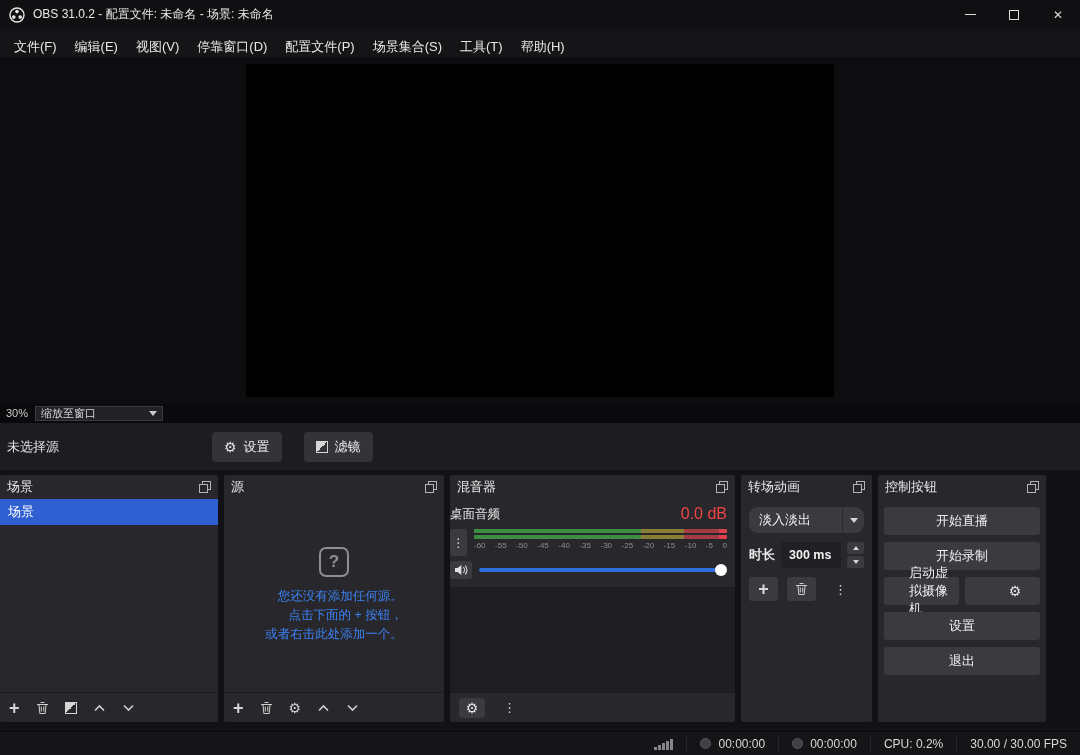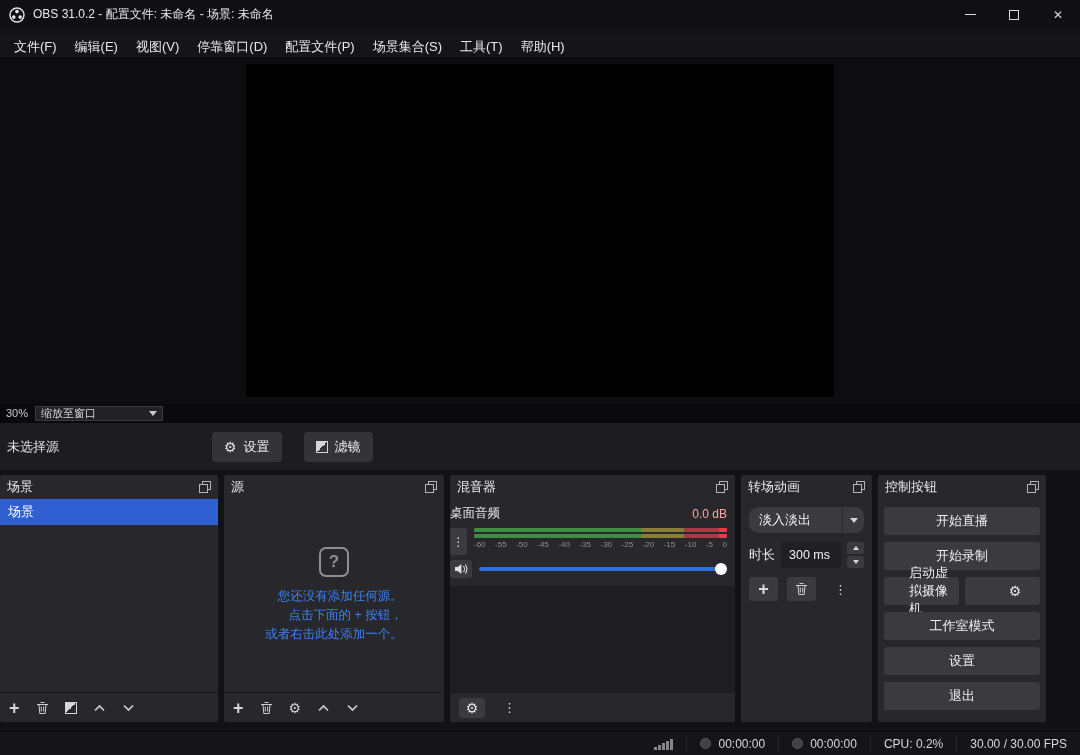--- a/index.html
+++ b/index.html
@@ -54,21 +54,21 @@
   .scene-item { height:26px; line-height:26px; padding-left:8px; background:#2f5fd0; color:#fff; font-size:13px; }
 
   .sources-empty { flex:1; display:flex; flex-direction:column; align-items:center; justify-content:center; gap:10px; }
   .q-box { width:30px; height:30px; border:2px solid #8f8f8f; border-radius:7px; display:flex; align-items:center; justify-content:center; font-size:17px; font-weight:bold; color:#8f8f8f; }
   .empty-text { text-align:right; font-size:12.5px; color:#3b82f6; line-height:19px; }
 
   
   .mixer-channel { padding:6px 8px 8px 0; flex:none; }
   .mix-row1 { display:flex; align-items:center; }
   .mix-name { font-size:12.5px; color:#e8e8e8; }
-  .mix-db { margin-left:auto; font-size:12px; color:#fca5a5; }
+  .mix-db { margin-left:auto; font-size:16px; color:#ef4444; }
   .mix-row2 { display:flex; gap:7px; margin-top:6px; }
   .dots-btn { width:17px; height:27px; background:#3a3a3f; border-radius:3px; display:flex; align-items:center; justify-content:center; color:#e0e0e0; font-size:12px; }
   .meter-col { flex:1; min-width:0; }
   .meter-bar { height:4px; border-radius:1px; margin-bottom:2px;
     background:linear-gradient(to right,#3e8e41 0%,#3e8e41 66%,#8a7d35 66%,#8a7d35 83%,#a33c44 83%,#a33c44 97%,#e0404a 97%,#e0404a 100%); }
   .ticks { display:flex; justify-content:space-between; font-size:8px; color:#8f8f8f; margin-top:1px; }
   .mix-row3 { display:flex; align-items:center; gap:7px; margin-top:5px; }
   .spk-btn { width:22px; height:18px; background:#3a3a3f; border-radius:3px; display:flex; align-items:center; justify-content:center; }
   .slider { position:relative; flex:1; height:14px; }
   .slider .track { position:absolute; left:0; right:2px; top:5px; height:4px; background:#2f6fdd; border-radius:2px; }
@@ -77,21 +77,21 @@
   .mixer-footer { gap:18px; }
   .adv-btn { width:26px; height:20px; background:#3a3a3f; border-radius:3px; display:flex; align-items:center; justify-content:center; }
 
   
   .trans-body { padding:8px 8px 0 8px; display:flex; flex-direction:column; gap:9px; flex:1; }
   .combo { display:flex; height:26px; background:#3a3a3f; border-radius:9px; overflow:hidden; }
   .combo-text { flex:1; display:flex; align-items:center; padding-left:10px; font-size:13px; color:#f0f0f0; }
   .combo-arrow { width:22px; border-left:1px solid #2a2a2d; display:flex; align-items:center; justify-content:center; }
   .tri-down { width:0; height:0; border-left:4px solid transparent; border-right:4px solid transparent; border-top:5px solid #d6d6d6; }
   .tri-up { width:0; height:0; border-left:4px solid transparent; border-right:4px solid transparent; border-bottom:5px solid #d6d6d6; }
-  .dur-row { display:flex; align-items:center; gap:6px; }
+  .dur-row { display:flex; align-items:center; gap:6px;font-weight:bold; }
   .dur-label { font-size:13px; color:#e8e8e8; }
   .spin-field { flex:1; height:26px; background:#202024; border-radius:2px; display:flex; align-items:center; padding-left:8px; font-size:12.5px; color:#f0f0f0; }
   .spin-arrows { display:flex; flex-direction:column; gap:2px; }
   .spin-btn { width:17px; height:12px; background:#3a3a3f; border-radius:2px; display:flex; align-items:center; justify-content:center; }
   .spin-btn .tri-down { border-left-width:3.5px; border-right-width:3.5px; border-top-width:4px; }
   .spin-btn .tri-up { border-left-width:3.5px; border-right-width:3.5px; border-bottom-width:4px; }
   .trans-actions { display:flex; align-items:center; gap:9px; }
   .sq-btn { width:29px; height:24px; background:#3a3a3f; border-radius:3px; display:flex; align-items:center; justify-content:center; color:#e0e0e0; }
   .bare-dots { margin-left:9px; color:#d6d6d6; font-size:13px; }
 
@@ -364,21 +364,20 @@
       </div>
       <div class="controls-body">
         <div class="ctl-btn">开始直播</div>
         <div class="ctl-btn">开始录制</div>
         <div class="vcam-row">
           <div class="ctl-btn">启动虚拟摄像机</div>
           <div class="ctl-btn vcam-gear">
               <span class="gear-glyph">⚙</span>
             </div>
         </div>
-        <div class="ctl-btn">工作室模式</div>
         <div class="ctl-btn">设置</div>
         <div class="ctl-btn">退出</div>
       </div>
     </div>
 
   </div>
 
   <div class="statusbar">
     <div class="sb-group">
       <span class="sig">

